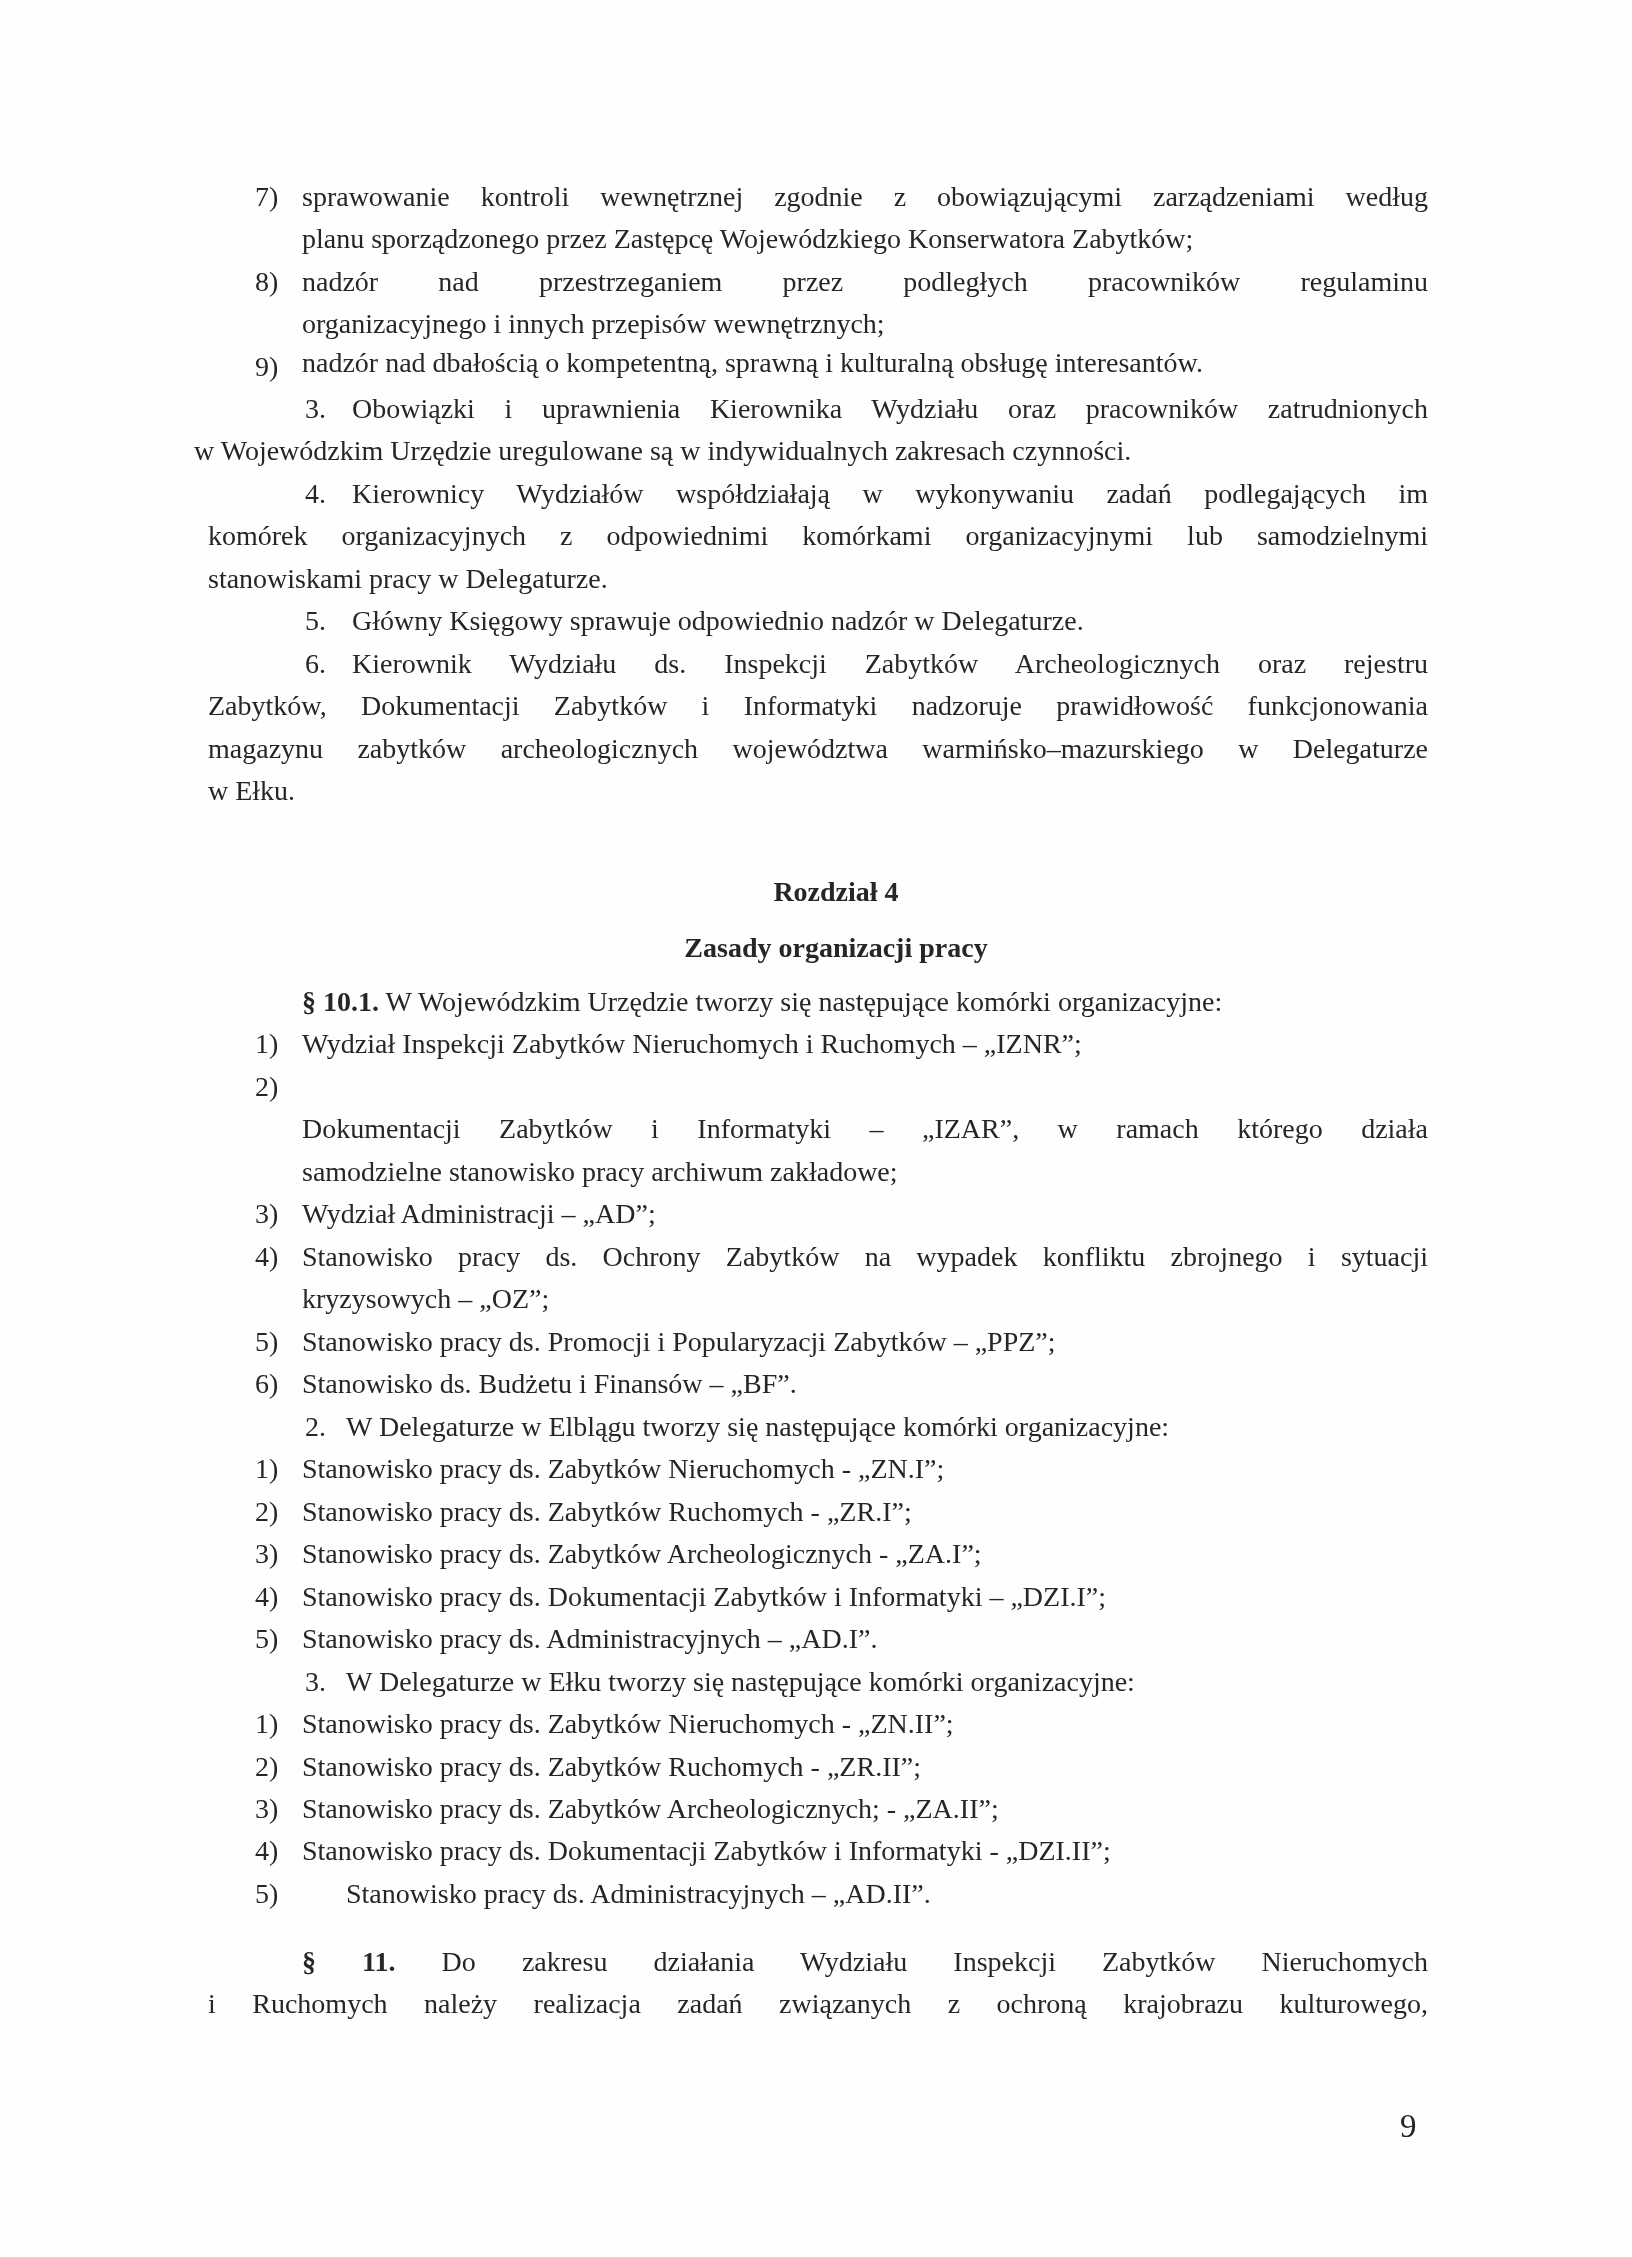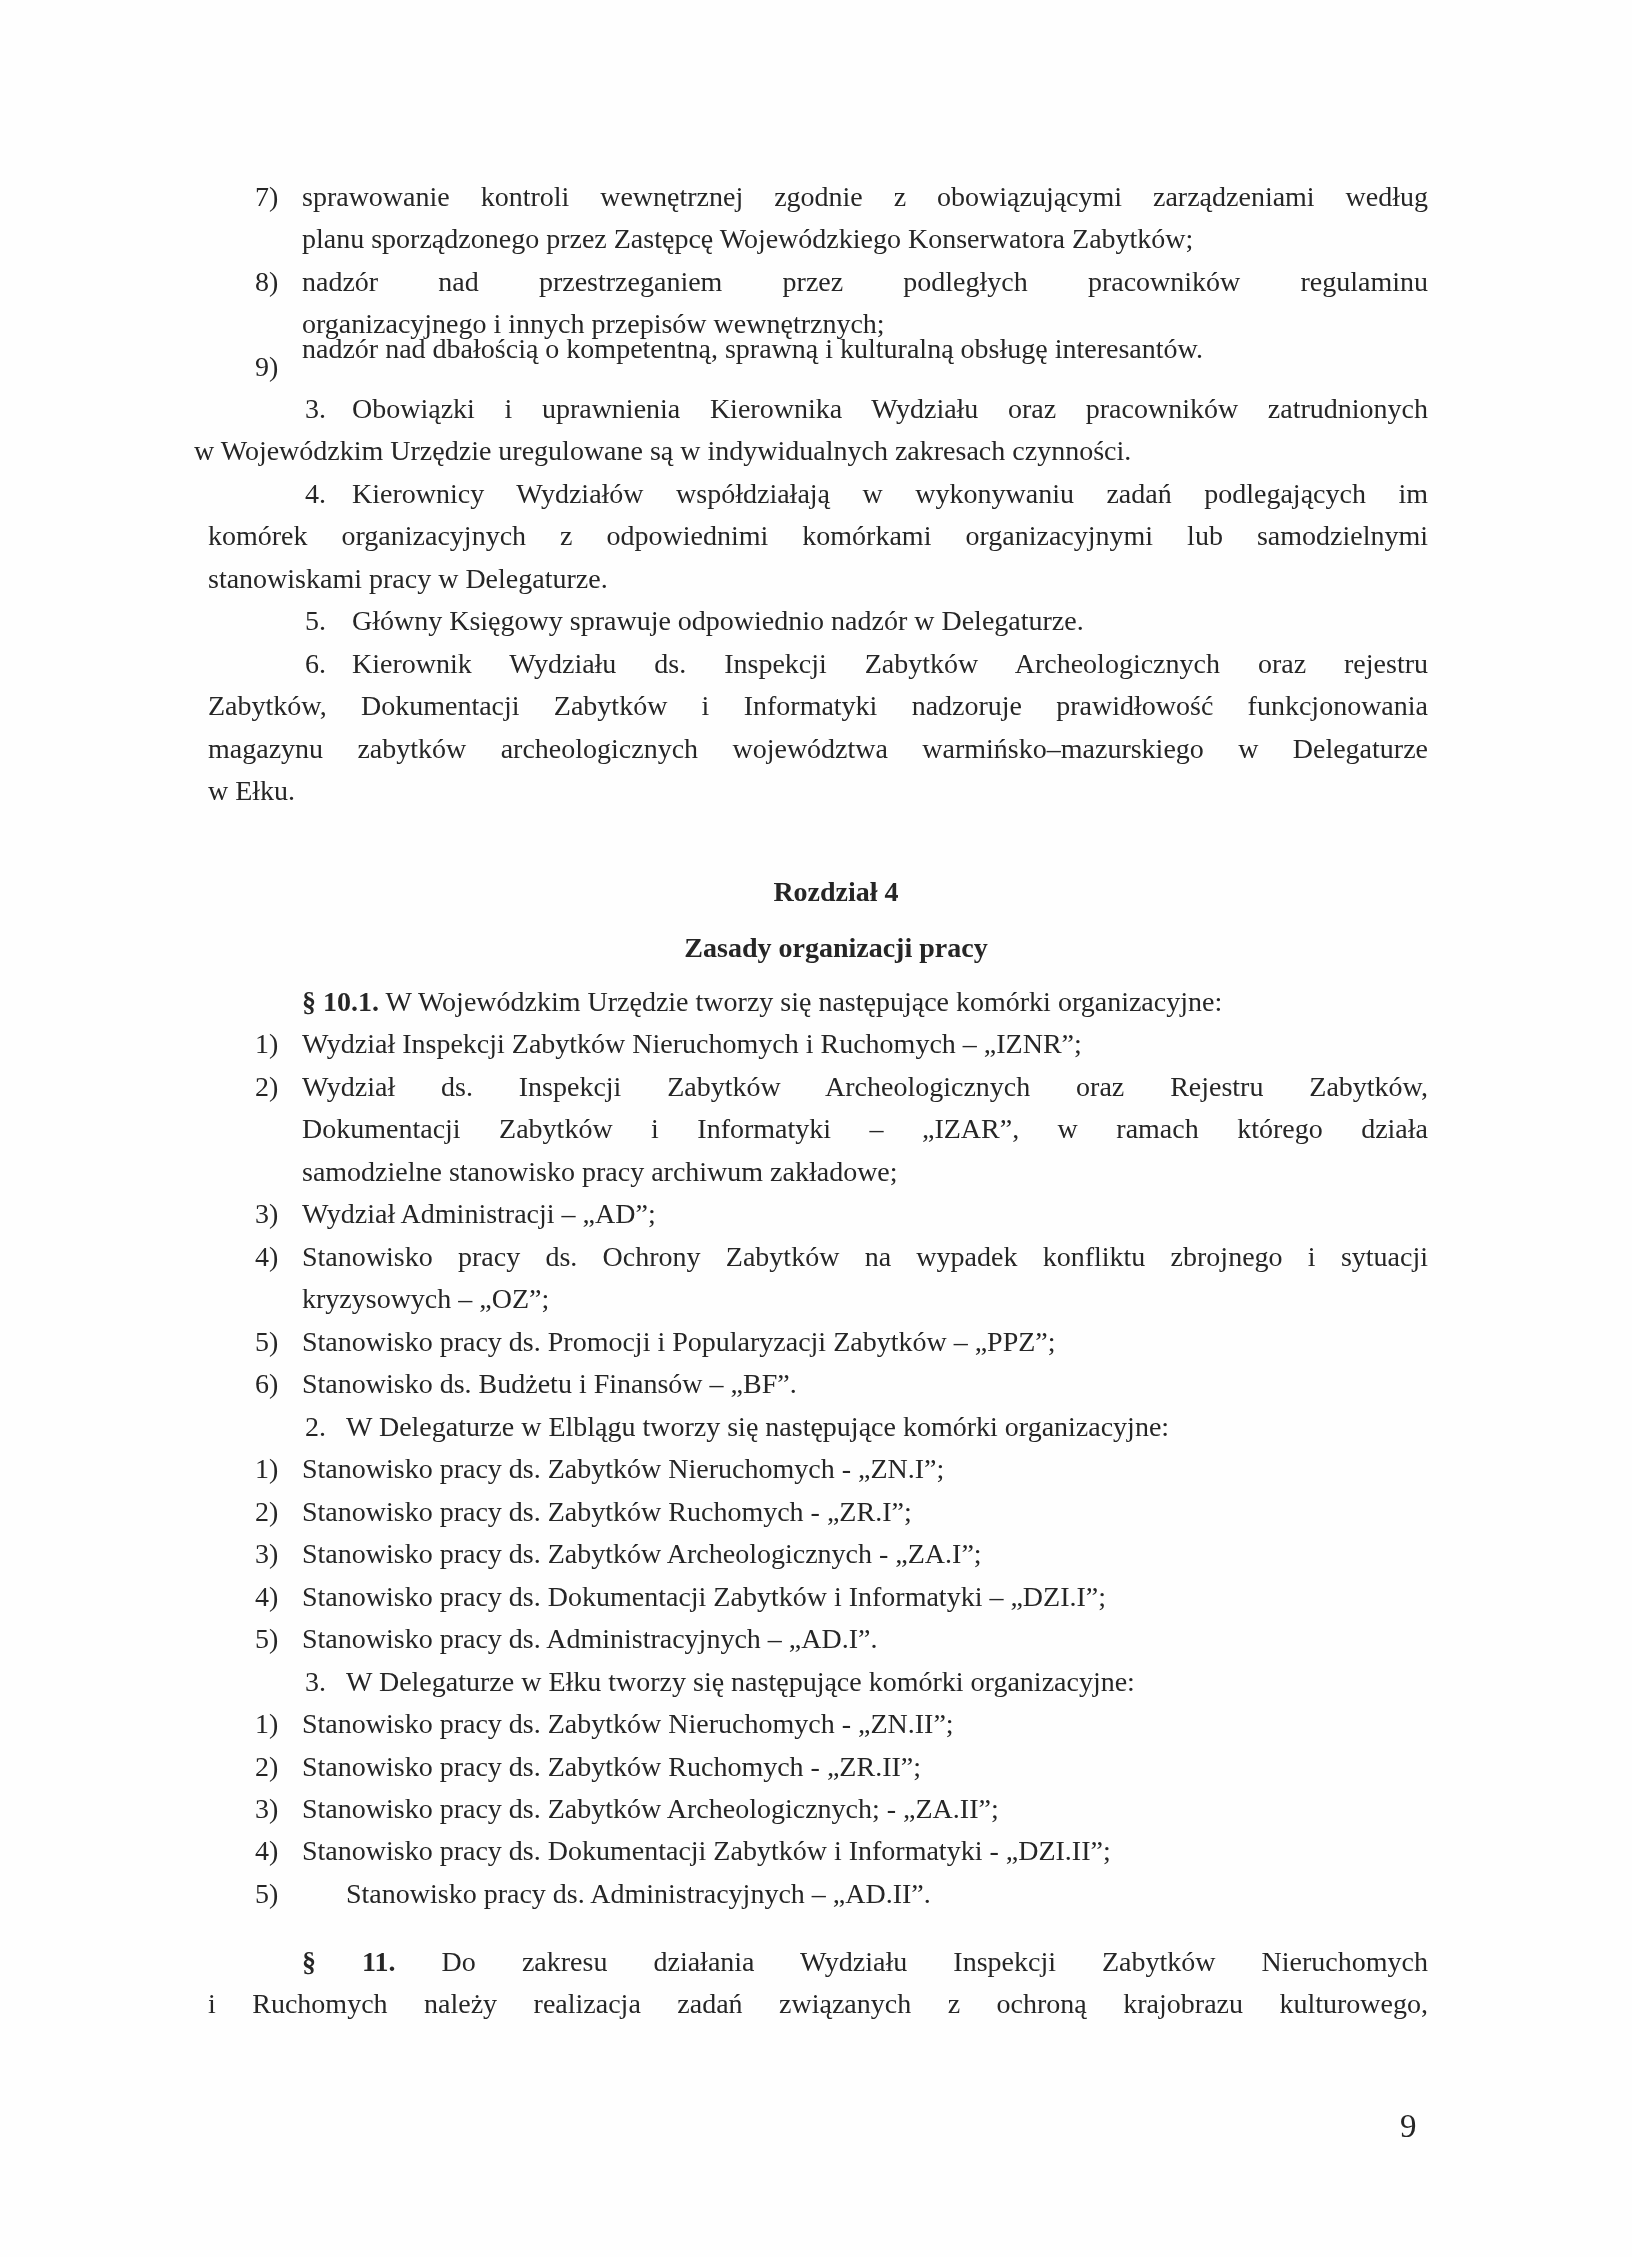--- a/index.html
+++ b/index.html
@@ -43,21 +43,21 @@
 
   <span class="num" style="left:255px;top:180px;">7)</span>
   <div class="line" style="left:302px;top:222px;">planu sporządzonego przez Zastępcę Wojewódzkiego Konserwatora Zabytków;</div>
   <div class="line just" style="left:302px;top:180px;width:1126px;">sprawowanie kontroli wewnętrznej zgodnie z obowiązującymi zarządzeniami według</div>
 
   <span class="num" style="left:255px;top:265px;">8)</span>
   <div class="line just" style="left:302px;top:265px;width:1126px;">nadzór nad przestrzeganiem przez podległych pracowników regulaminu</div>
   <div class="line" style="left:302px;top:307px;">organizacyjnego i innych przepisów wewnętrznych;</div>
 
   <span class="num" style="left:255px;top:350px;">9)</span>
-  <div class="line" style="left:302px;top:332px;">nadzór nad dbałością o kompetentną, sprawną i kulturalną obsługę interesantów.</div>
+  <div class="line" style="left:302px;top:346px;">nadzór nad dbałością o kompetentną, sprawną i kulturalną obsługę interesantów.</div>
 
   <span class="num" style="left:305px;top:392px;">3.</span>
   <div class="line just" style="left:352px;top:392px;width:1076px;">Obowiązki i uprawnienia Kierownika Wydziału oraz pracowników zatrudnionych</div>
   <div class="line" style="left:194px;top:434px;">w Wojewódzkim Urzędzie uregulowane są w indywidualnych zakresach czynności.</div>
 
   <span class="num" style="left:305px;top:477px;">4.</span>
   <div class="line just" style="left:352px;top:477px;width:1076px;">Kierownicy Wydziałów współdziałają w wykonywaniu zadań podlegających im</div>
   <div class="line just" style="left:208px;top:519px;width:1220px;">komórek organizacyjnych z odpowiednimi komórkami organizacyjnymi lub samodzielnymi</div>
   <div class="line" style="left:208px;top:562px;">stanowiskami pracy w Delegaturze.</div>
 
@@ -75,21 +75,20 @@
 
   <div class="line" style="left:302px;top:985px;">
     <b class="par">§ 10.1.</b>
     <span>W Wojewódzkim Urzędzie tworzy się następujące komórki organizacyjne:</span>
   </div>
 
   <span class="num" style="left:255px;top:1027px;">1)</span>
   <div class="line" style="left:302px;top:1027px;">Wydział Inspekcji Zabytków Nieruchomych i Ruchomych – „IZNR”;</div>
 
   <span class="num" style="left:255px;top:1070px;">2)</span>
-  <div class="line just" style="left:302px;top:1070px;width:1126px;">Wydział ds. Inspekcji Zabytków Archeologicznych oraz Rejestru Zabytków,</div>
   <div class="line just" style="left:302px;top:1112px;width:1126px;">Dokumentacji Zabytków i Informatyki – „IZAR”, w ramach którego działa</div>
   <div class="line" style="left:302px;top:1155px;">samodzielne stanowisko pracy archiwum zakładowe;</div>
 
   <span class="num" style="left:255px;top:1197px;">3)</span>
   <div class="line" style="left:302px;top:1197px;">Wydział Administracji – „AD”;</div>
 
   <span class="num" style="left:255px;top:1240px;">4)</span>
   <div class="line just" style="left:302px;top:1240px;width:1126px;">Stanowisko pracy ds. Ochrony Zabytków na wypadek konfliktu zbrojnego i sytuacji</div>
   <div class="line" style="left:302px;top:1282px;">kryzysowych – „OZ”;</div>
 

